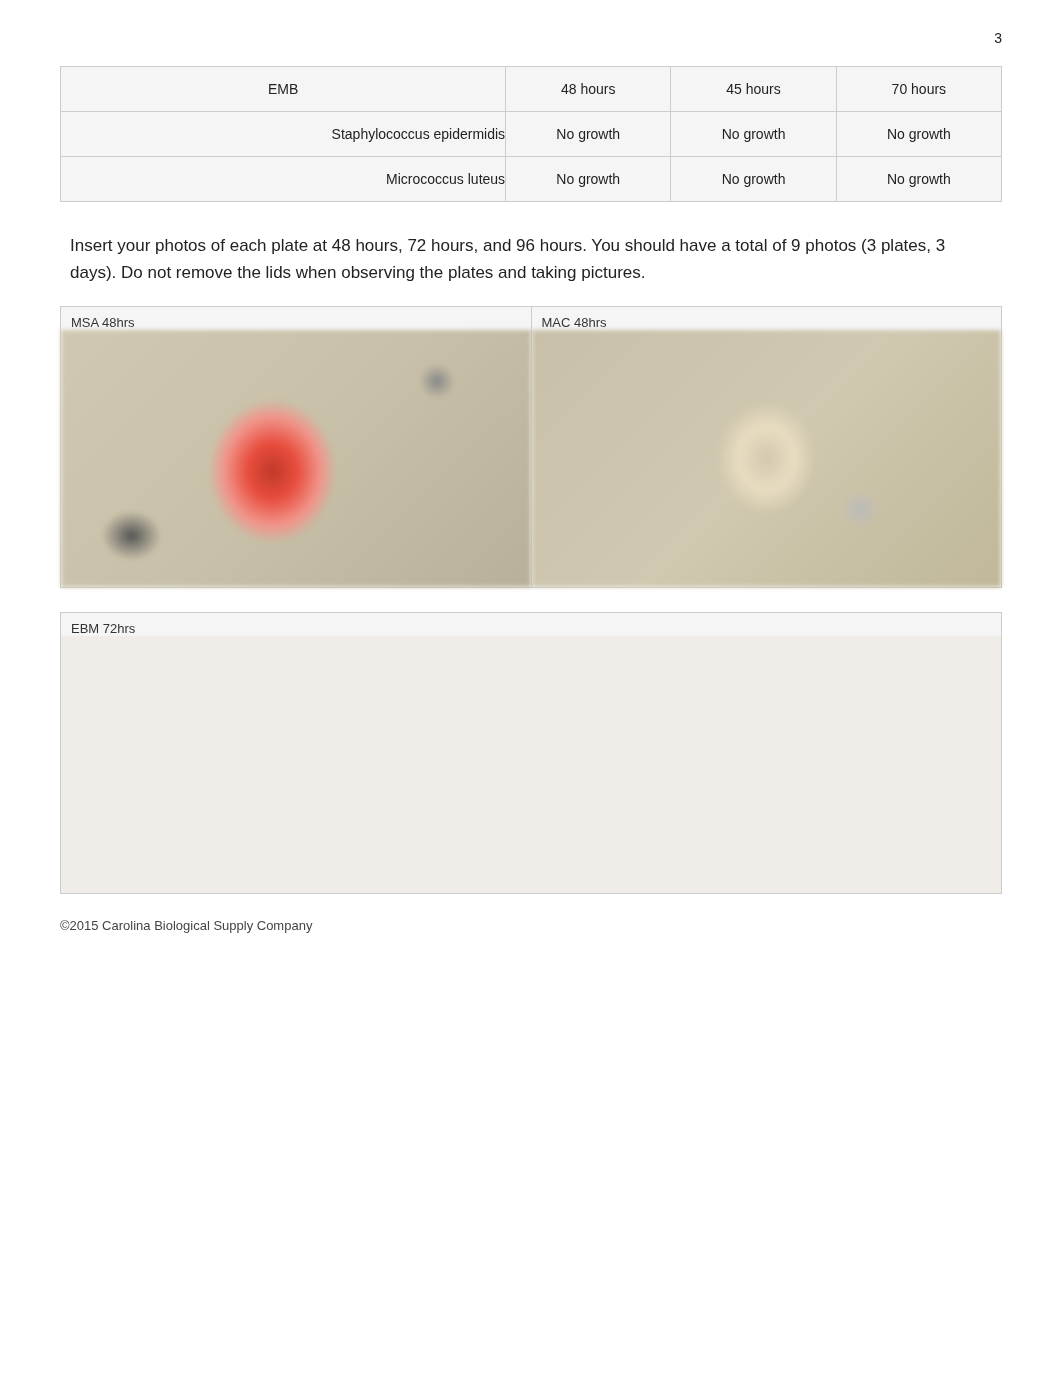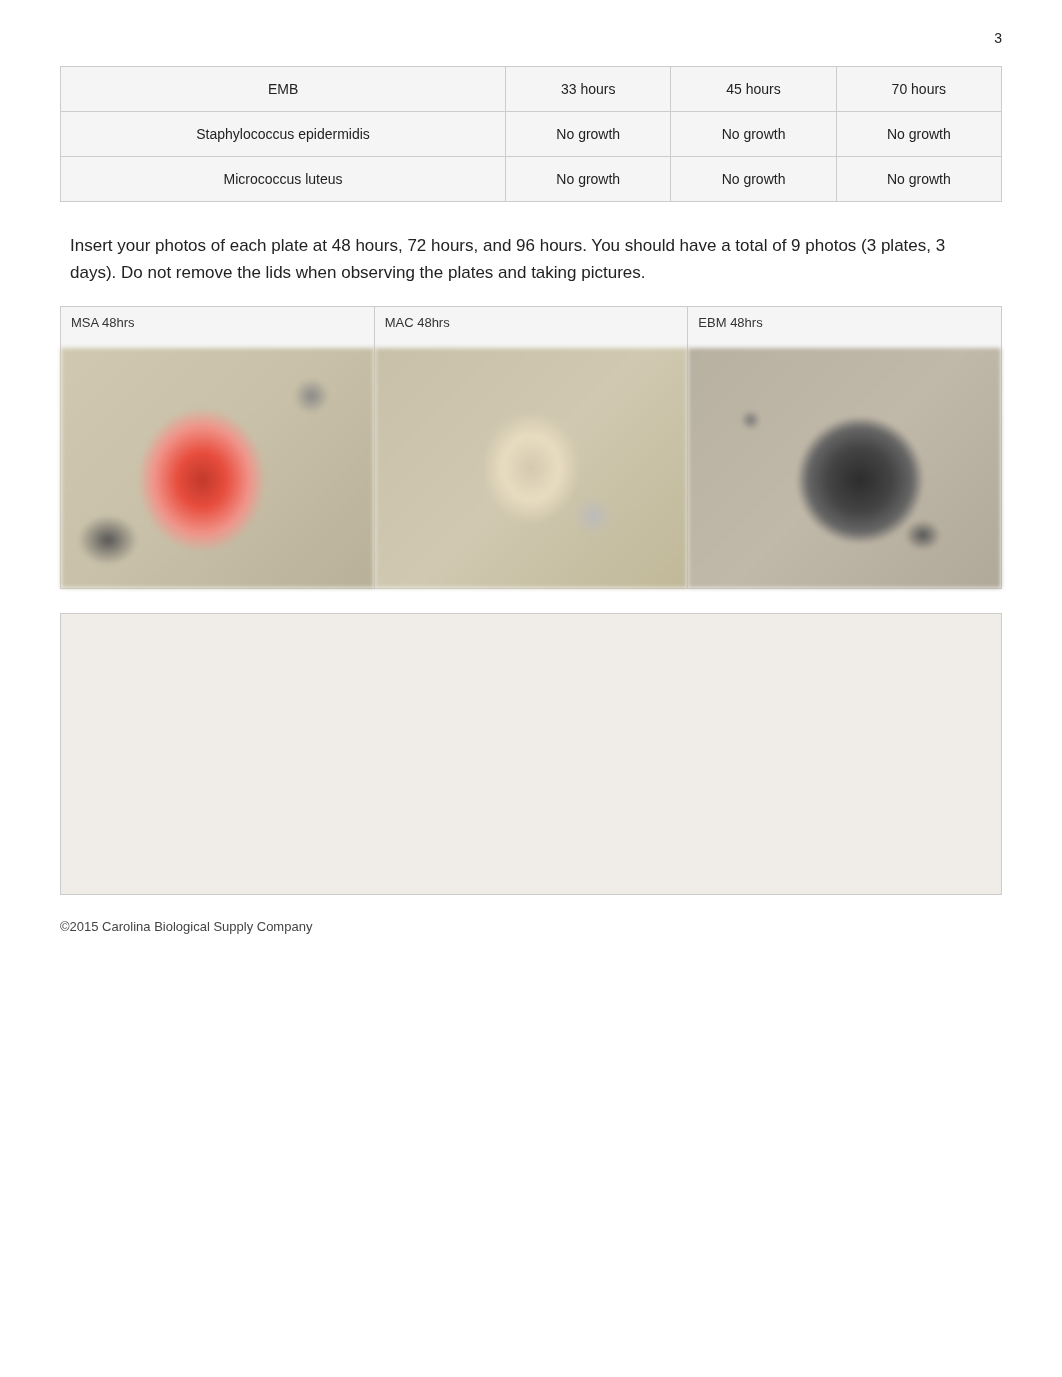--- a/index.html
+++ b/index.html
@@ -39,21 +39,21 @@
       text-align: center;
       background: #f5f5f5;
     }
 
     .data-table th {
       font-weight: normal;
       font-size: 14px;
     }
 
     .data-table td.row-label {
-      text-align: center;
+      text-align: right;
       font-size: 14px;
     }
 
     
     .culture-photos-section {
       margin-bottom: 24px;
     }
 
     .section-title {
       font-size: 14px;
@@ -84,21 +84,21 @@
       flex-direction: column;
       min-height: 280px;
     }
 
     .photo-cell:last-child {
       border-right: none;
     }
 
     .photo-cell-label {
       font-size: 13px;
-      padding: 8px 10px 18px 10px;
+      padding: 8px 10px 0 10px;
       color: #333;
     }
 
     .photo-cell-image {
       flex: 1;
       overflow: hidden;
       position: relative;
       min-height: 240px;
     }
 
@@ -141,21 +141,21 @@
   </style>
 </head>
 <body>
 
 <div class="page-number">3</div>
 
 <table class="data-table">
   <thead>
     <tr>
       <th>EMB</th>
-      <th>33 hours</th>
+      <th>48 hours</th>
       <th>45 hours</th>
       <th>70 hours</th>
     </tr>
   </thead>
   <tbody>
     <tr>
       <td class="row-label">Staphylococcus epidermidis</td>
       <td>No growth</td>
       <td>No growth</td>
       <td>No growth</td>
@@ -174,26 +174,23 @@
 
   <div class="photo-grid">
     <div class="photo-cell">
       <div class="photo-cell-label">MSA 48hrs</div>
       <div class="photo-cell-image photo-msa-48"></div>
     </div>
     <div class="photo-cell">
       <div class="photo-cell-label">MAC 48hrs</div>
       <div class="photo-cell-image photo-mac-48"></div>
     </div>
-    <div class="photo-cell">
-      <div class="photo-cell-label">EBM 48hrs</div>
-      <div class="photo-cell-image photo-emb-48"></div>
-    </div>
   </div>
 
   <div class="photo-grid">
     <div class="photo-cell">
+      <div class="photo-cell-label">EBM 72hrs</div>
       <div class="photo-cell-image photo-empty"></div>
     </div>
   </div>
 </div>
 
 <div class="footer">©2015 Carolina Biological Supply Company</div>
 
 </body></html>

